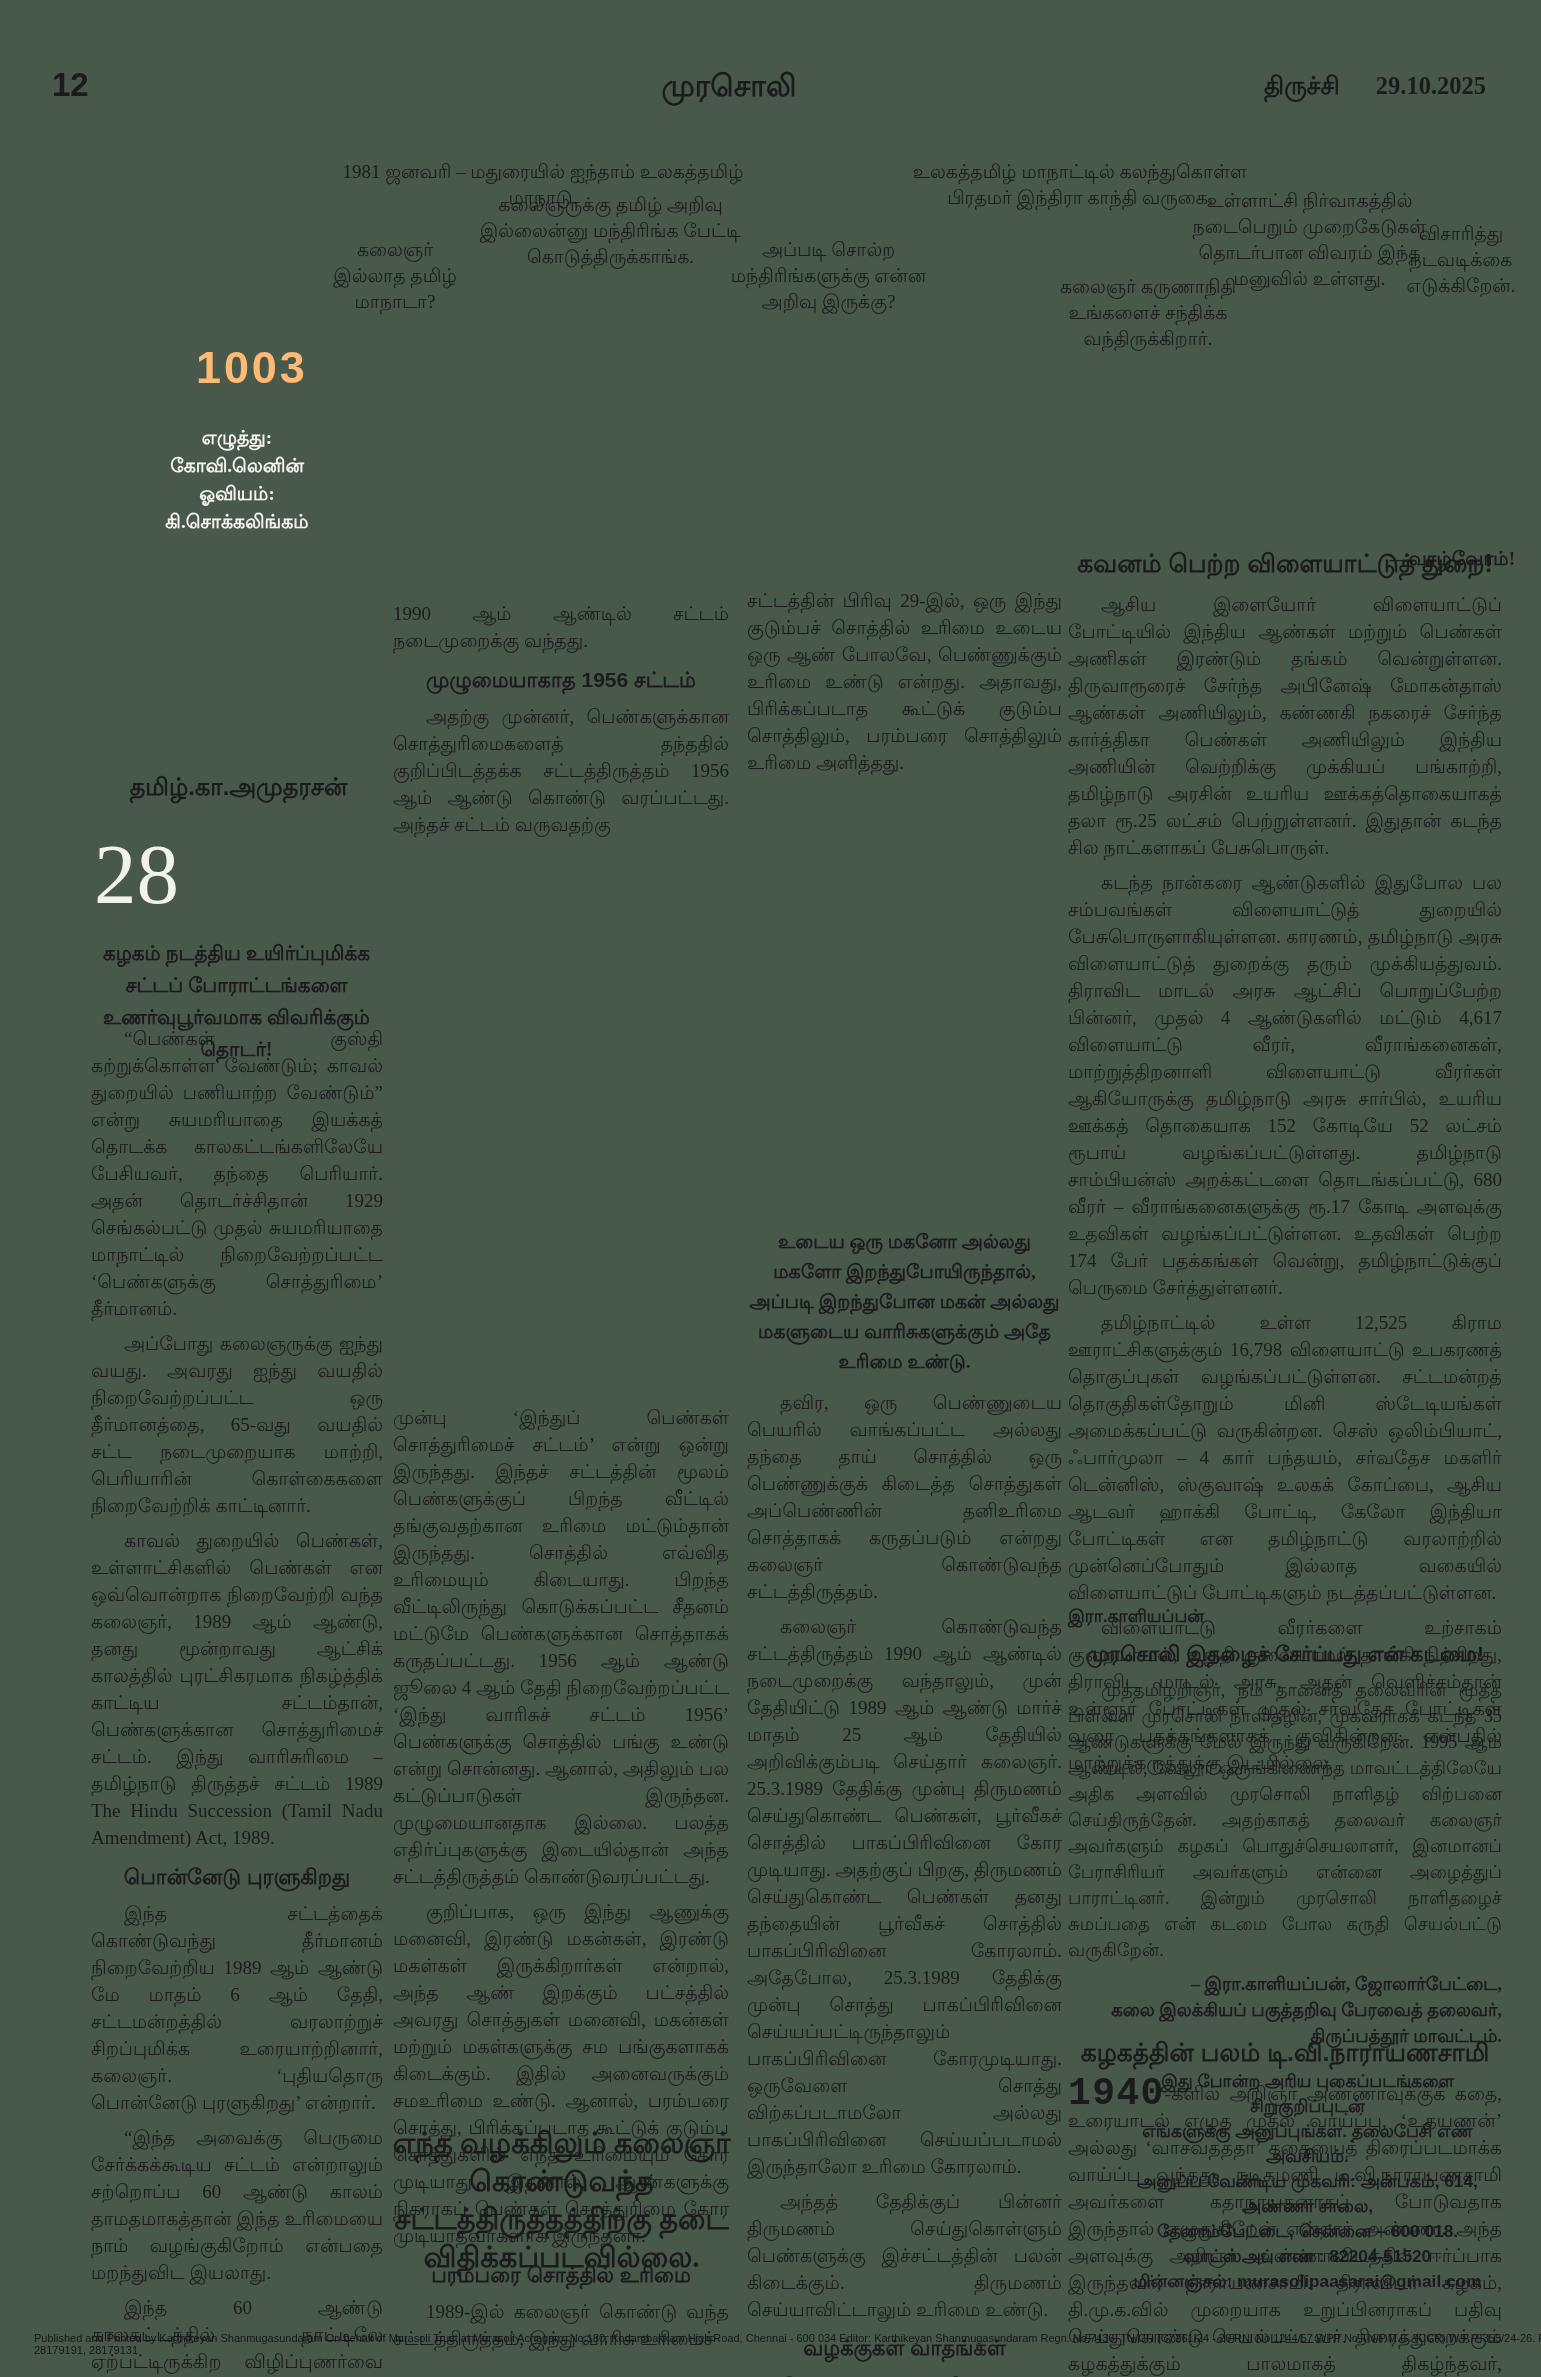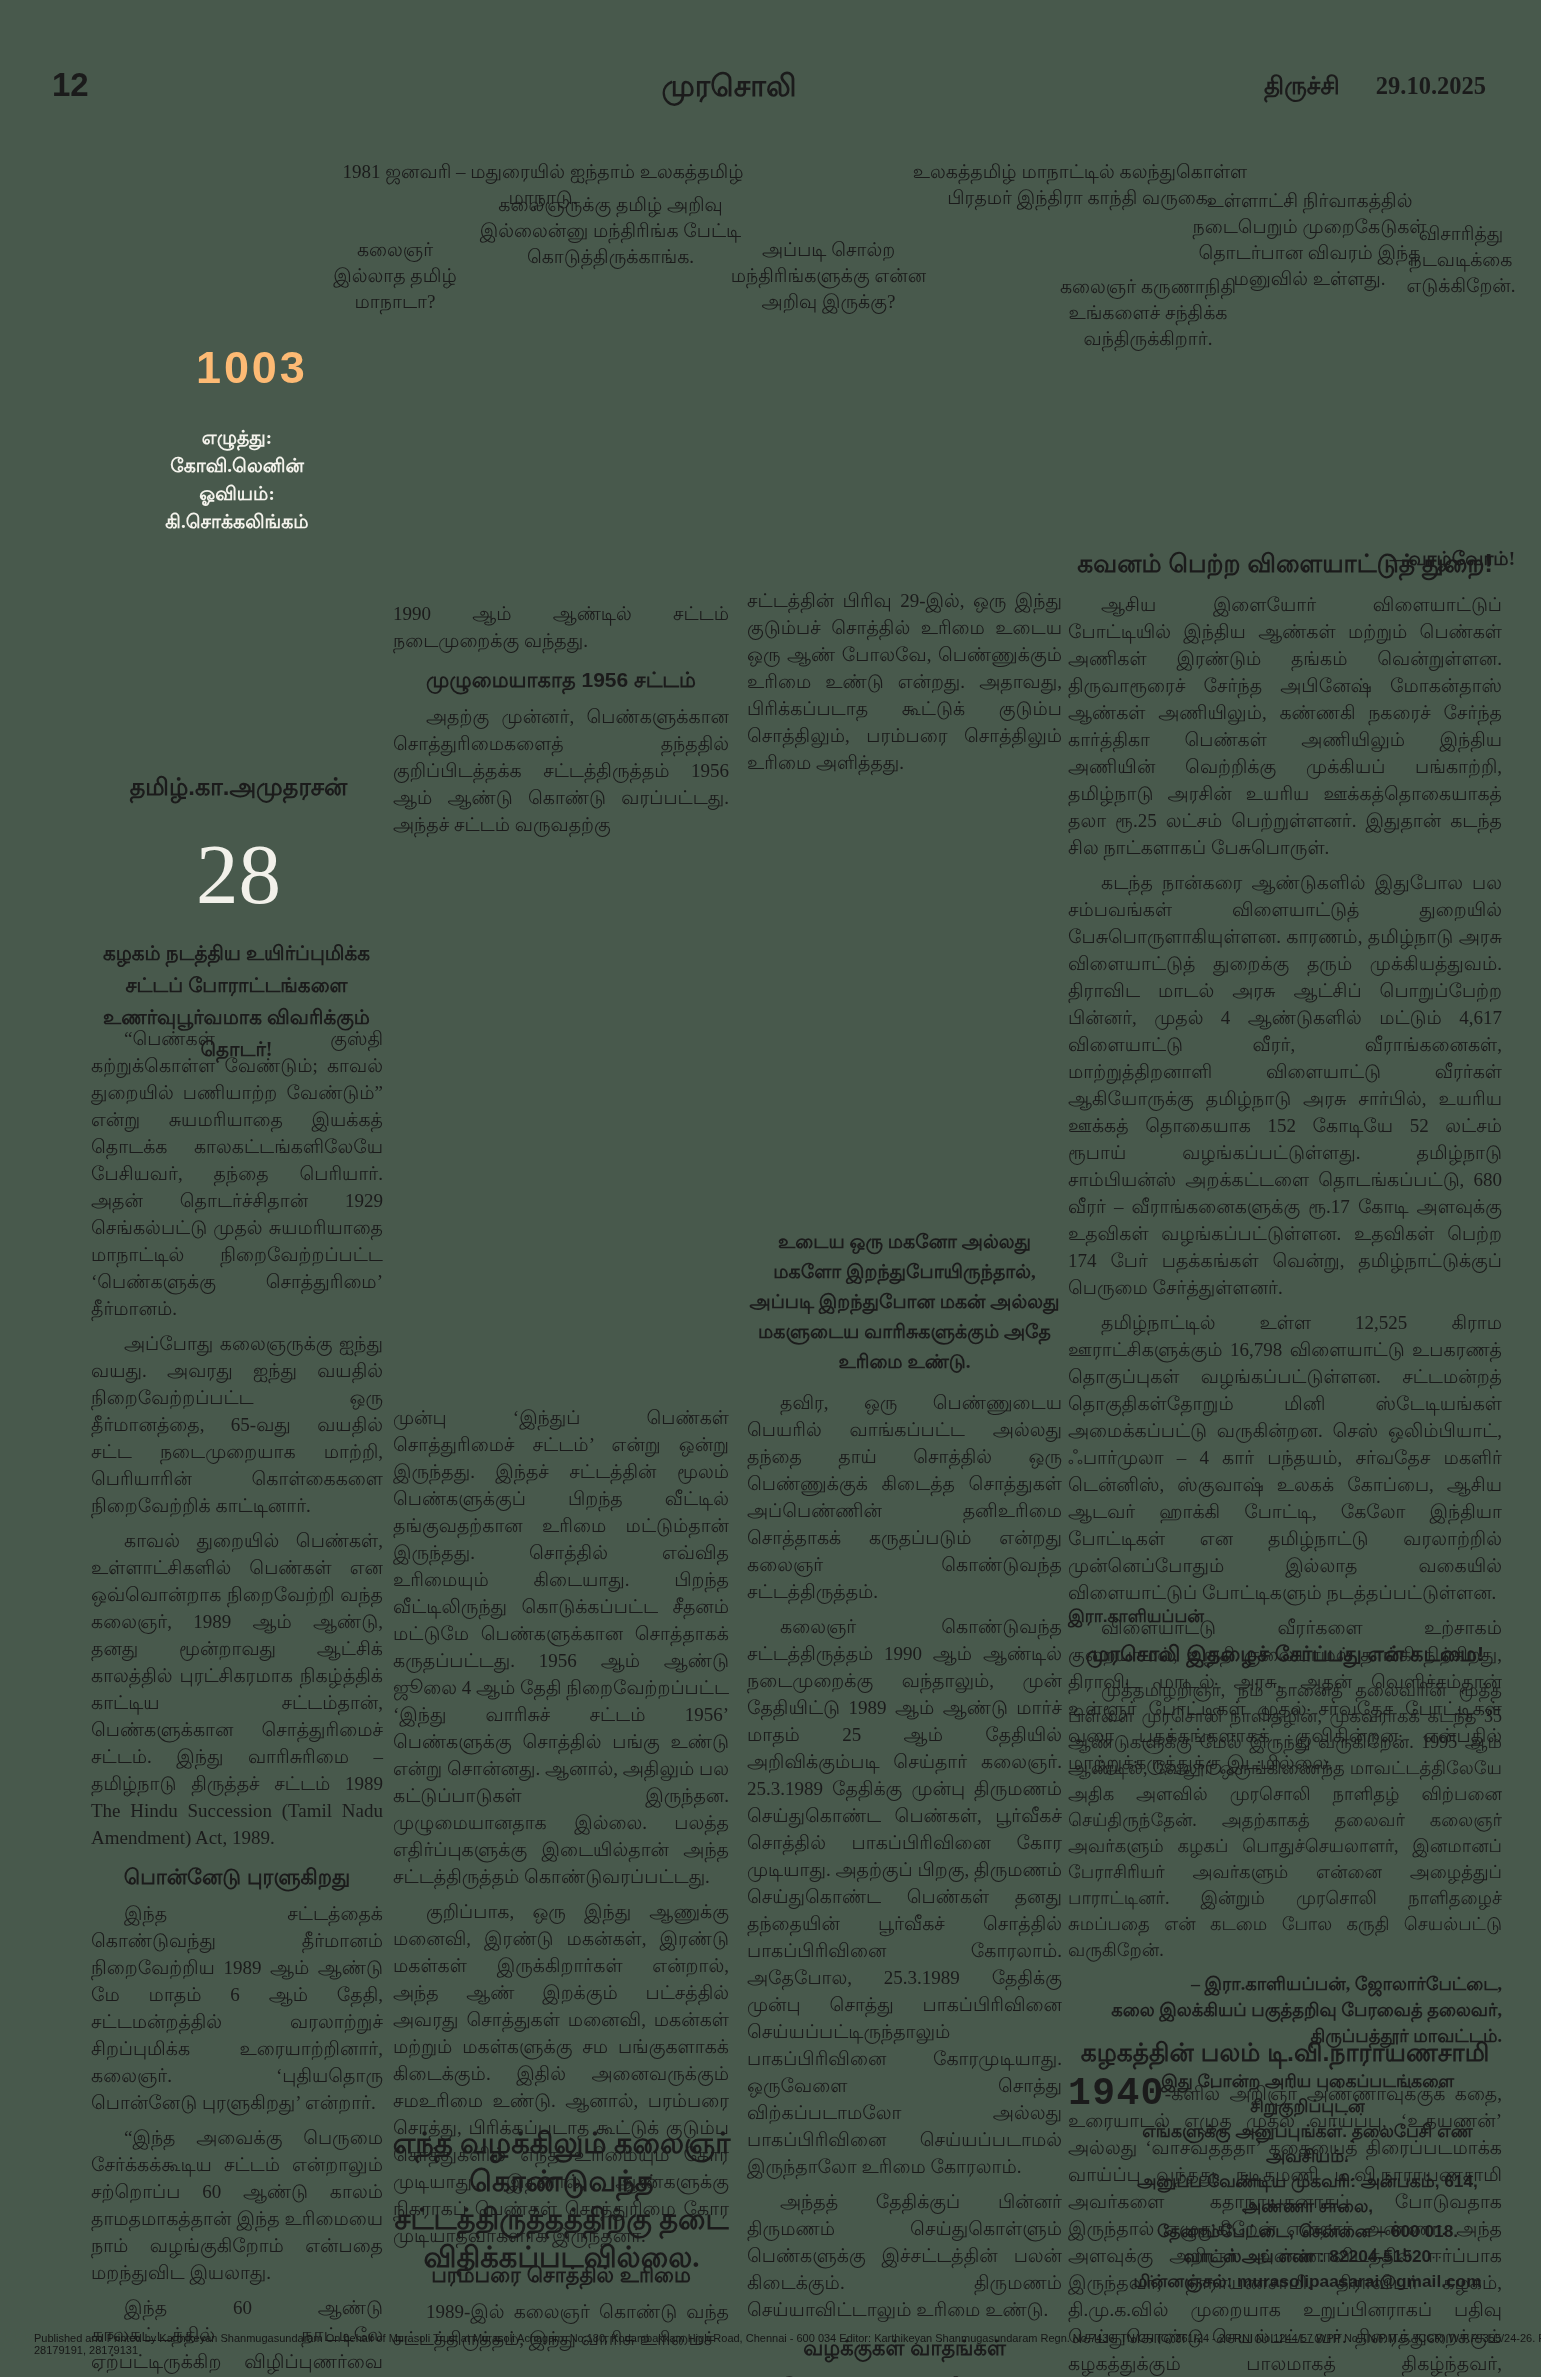--- a/index.html
+++ b/index.html
@@ -34,21 +34,21 @@
         text-align:center;text-indent:0;margin:11.5px 0 10px 0;}
   .it-quote{font-weight:bold;text-align:center;text-indent:0;line-height:30px;margin:0 0 11.5px 0;}
   .it-sig{font-weight:bold;text-align:right;text-indent:0;margin:4.3px 0 20px 0;}
   .it-cap{font-family:"Liberation Sans",sans-serif;font-weight:bold;font-size:17.3px;
           text-align:left;text-indent:0;margin:0 0 5.8px 0;}
   .it-note{font-family:"Liberation Sans",sans-serif;font-weight:bold;font-size:17.3px;line-height:25px;
            text-align:center;text-indent:0;white-space:pre-line;margin:10px 0 0 45px;}
   
   .serial-author{left:94px;top:773px;width:289px;text-align:center;font-weight:bold;
                  font-size:24px;font-family:"Liberation Sans",sans-serif;}
-  .serial-episode{left:94px;top:817px;width:289px;text-align:center;color:#f2f1ea;
+  .serial-episode{left:94px;top:817px;width:289px;color:#f2f1ea;
                   font-size:85px;line-height:115px;}
   .serial-stand{left:88px;top:937px;width:297px;text-align:center;font-weight:bold;
                 font-size:20px;line-height:32px;}
   .col1{left:91px;top:1025px;width:292px;}
   .col2a{left:393px;top:600px;width:336px;}
   .col2b{left:393px;top:1404px;width:336px;}
   .col2hl{left:390px;top:2124px;width:343px;font-weight:bold;font-size:29px;line-height:38px;
           text-align:center;}
   .col3a{left:747px;top:587px;width:315px;}
   .col3b{left:747px;top:1227px;width:315px;}

